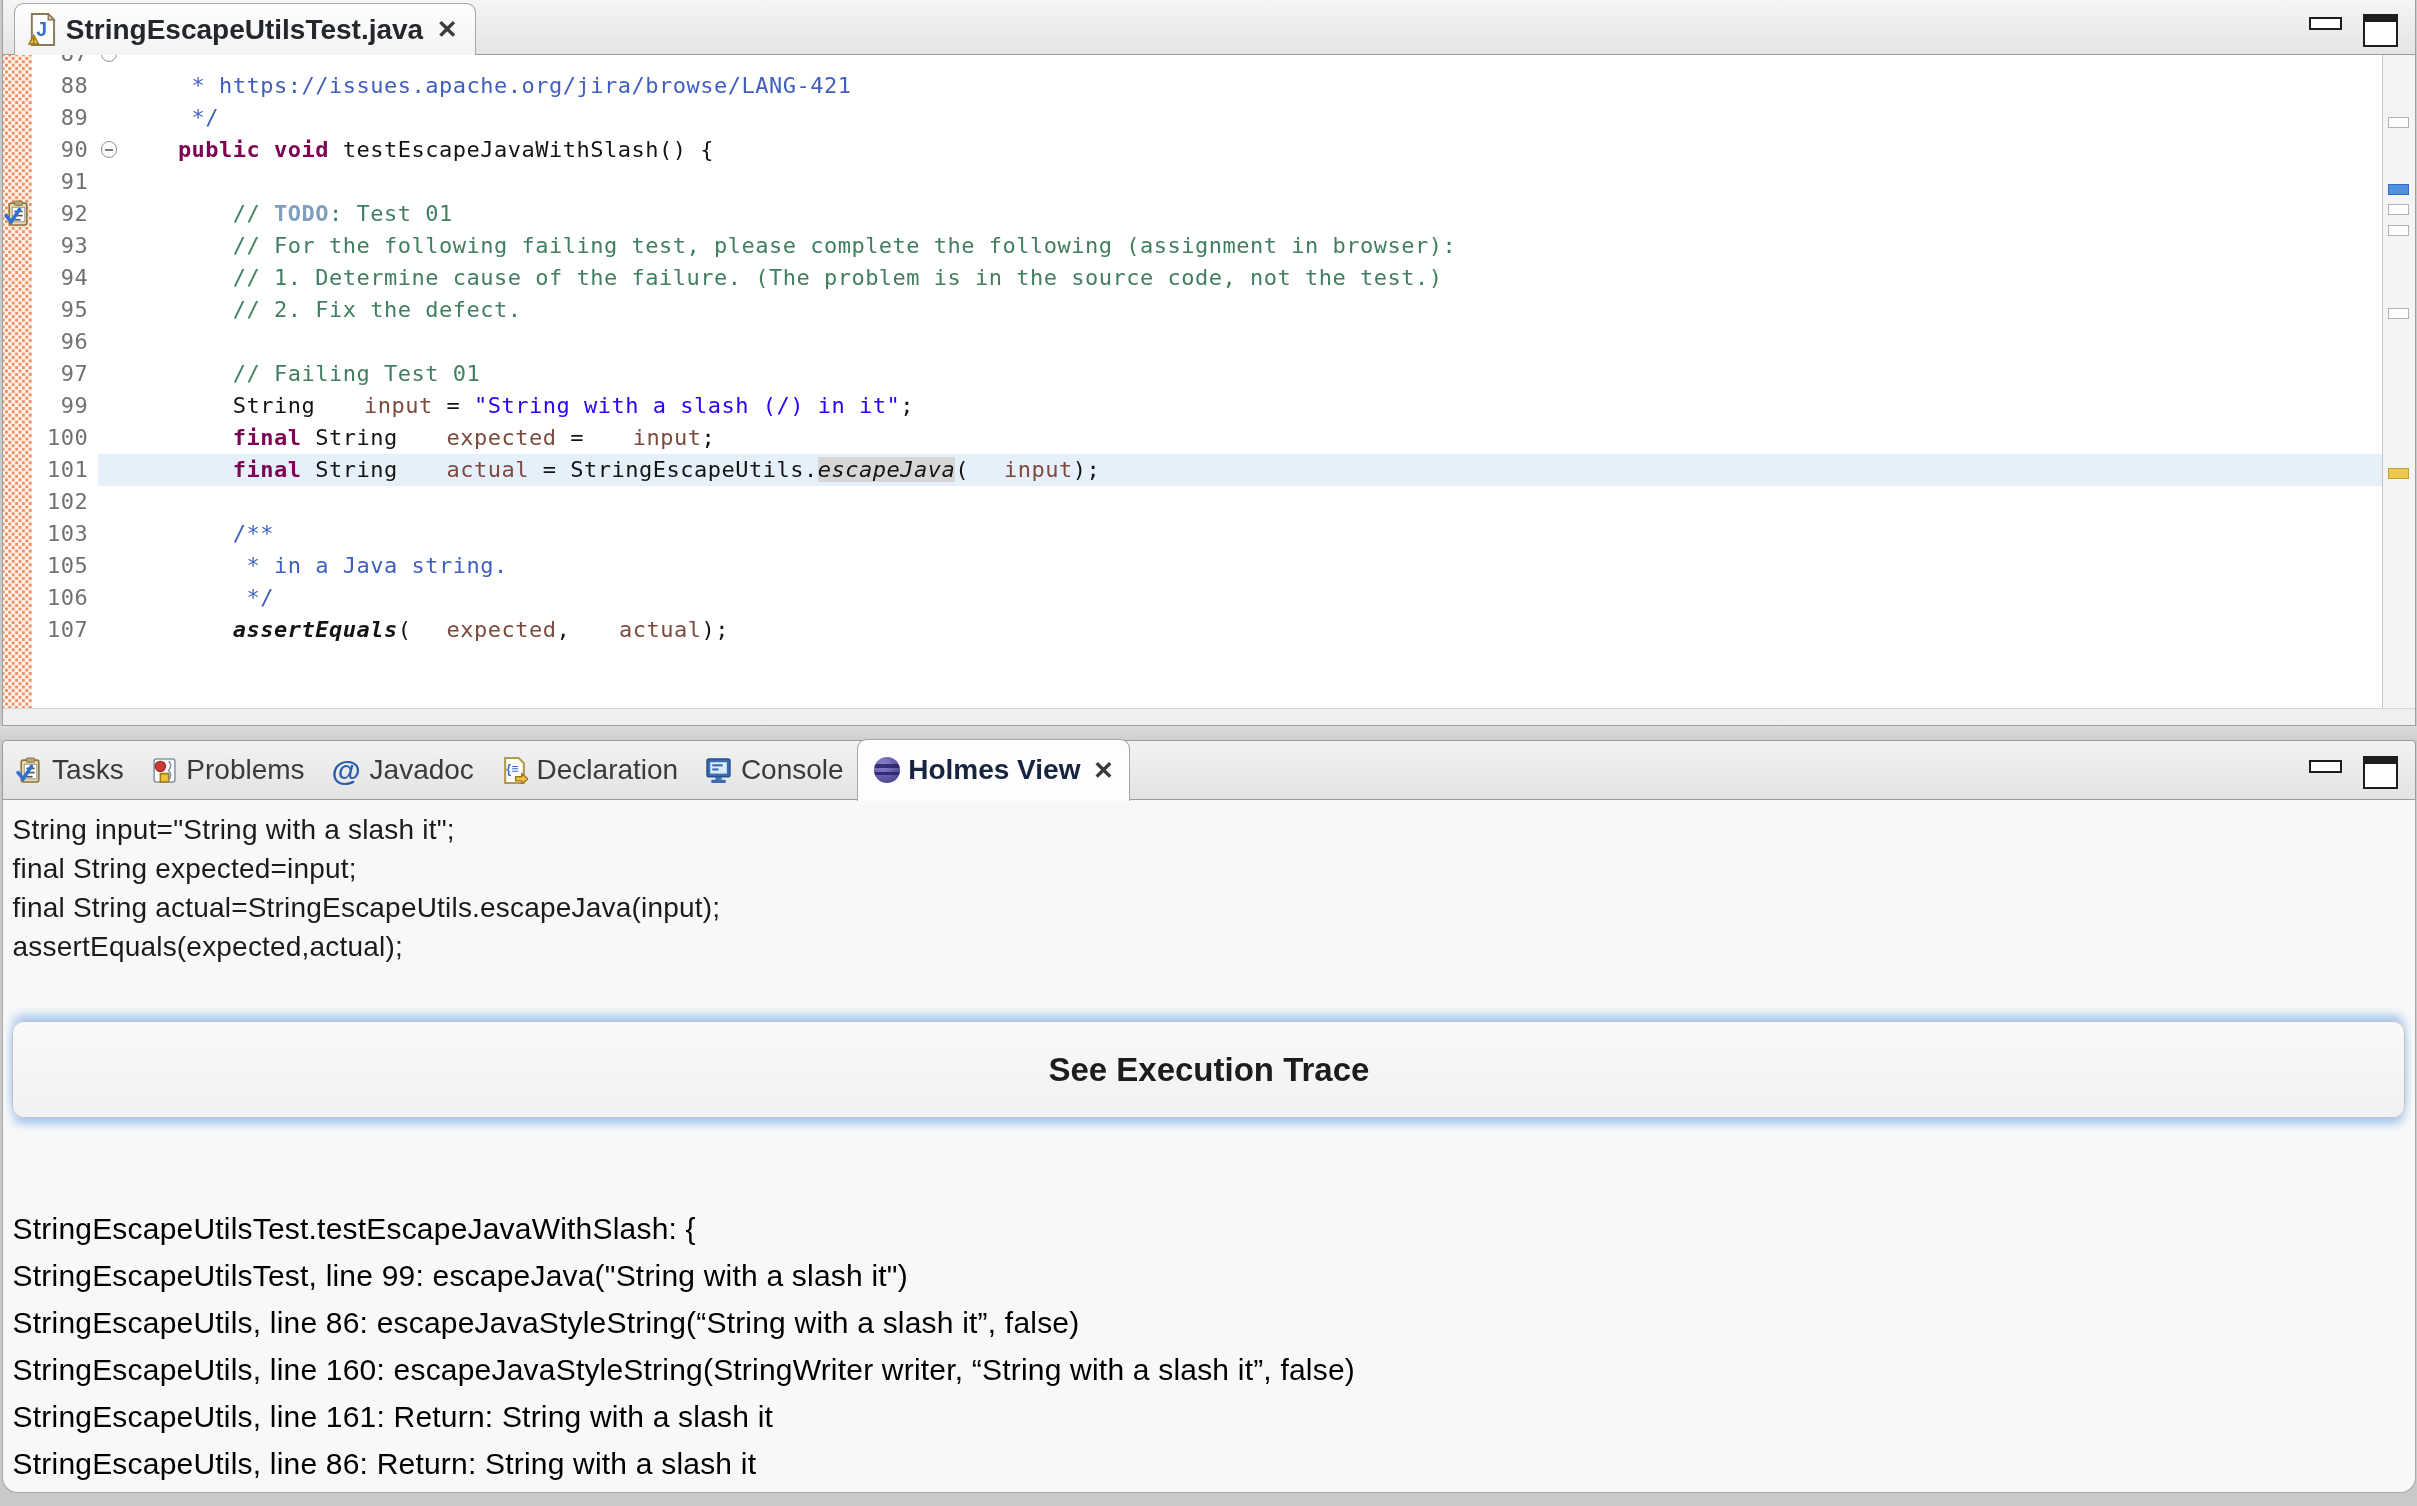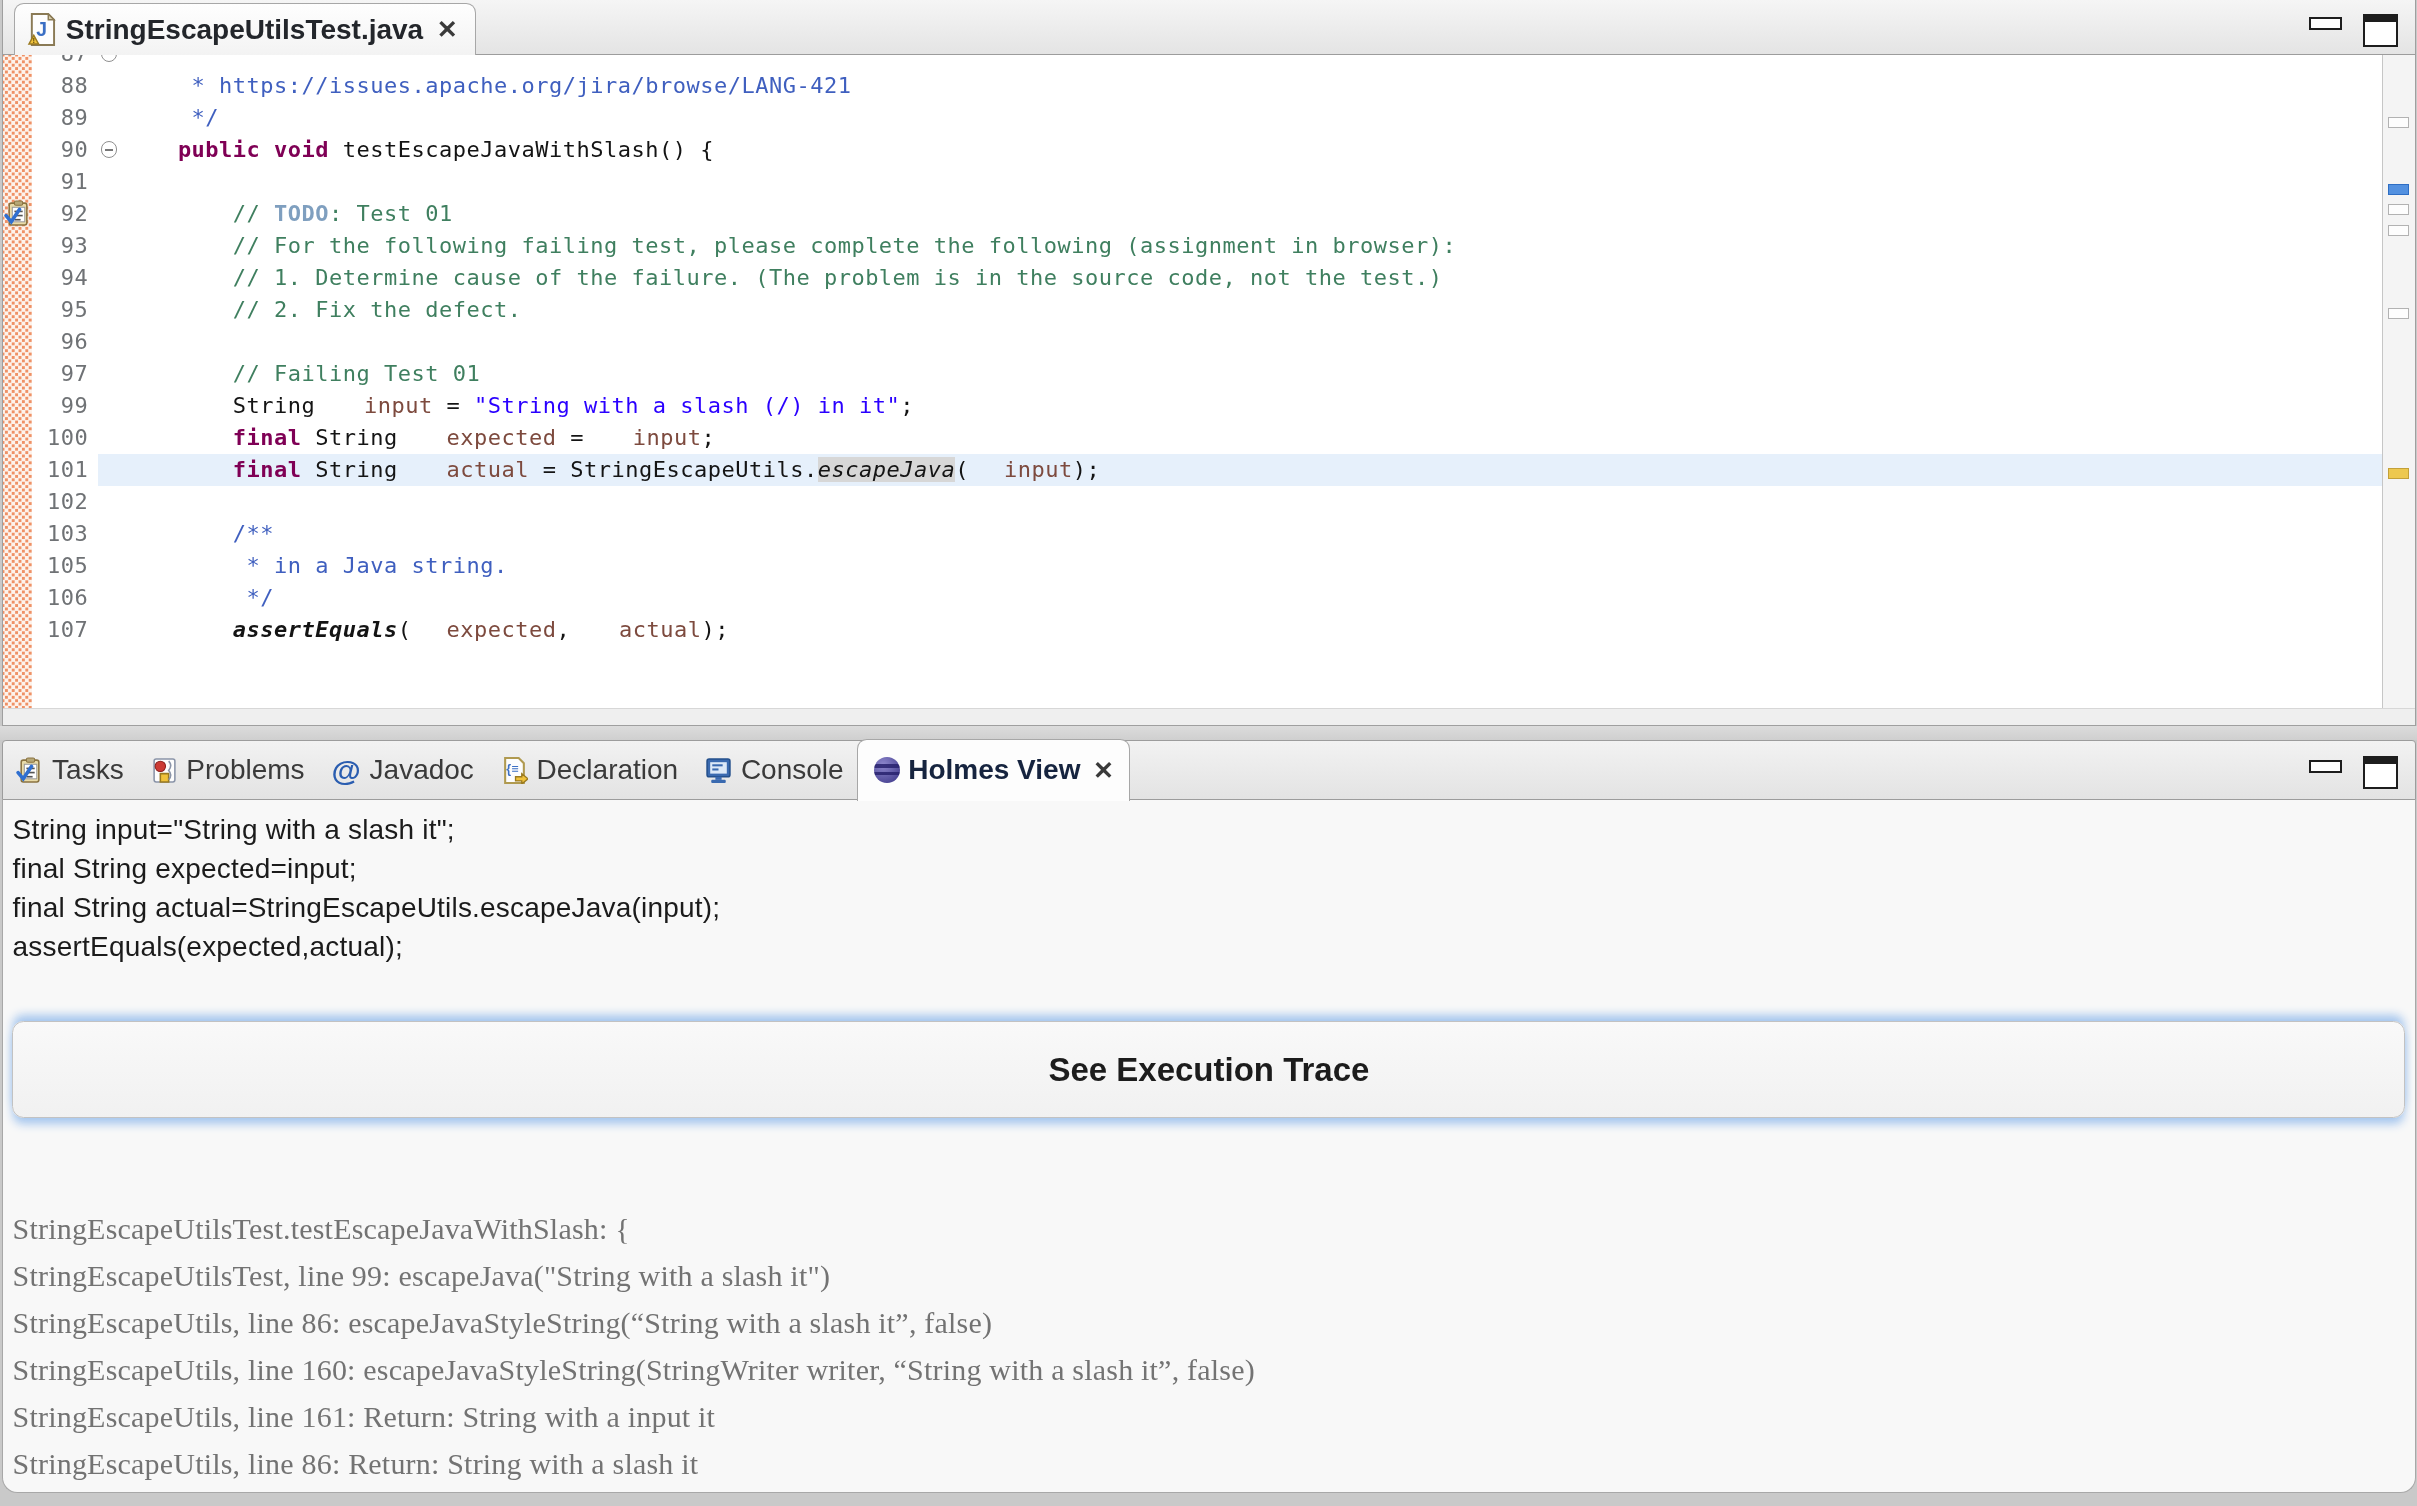--- a/index.html
+++ b/index.html
@@ -132,21 +132,21 @@
   .trace-btn{
     display:block;width:2393px;margin:0 auto;height:97px;
     background:linear-gradient(#f9f9f9,#f1f1f1);
     border:1px solid #c2c2c2;border-radius:11.6px;
     font-family:"Liberation Sans", sans-serif;
     font-size:33px;font-weight:bold;color:#1c1c1c;
     box-shadow:0 -7.7px 9.7px -1.9px #a5c6ee, 0 7.7px 9.7px -1.9px #a5c6ee;
     cursor:pointer;
   }
   .trace{padding:81px 9.7px 0 9.7px;}
-  .trace-line{font-size:30px;line-height:47px;color:#737373;letter-spacing:0.2px;white-space:pre;font-family:Liberation Serif, serif;}
+  .trace-line{font-size:30px;line-height:47px;color:#000000;letter-spacing:0.2px;white-space:pre;}
 </style>
 </head>
 <body>
 
 <div class="editor-pane">
   <div class="etabbar">
     <div class="etab">
       <span style="display:flex;">
         <svg width="29" height="33" viewBox="0 0 30 34">
           <path d="M5 1 h17 l6 6 v26 h-23 z" fill="#fdfdfd" stroke="#8a7a55" stroke-width="2"></path>
@@ -372,18 +372,18 @@
 
     <div class="trace-btn-wrap">
       <button class="trace-btn">See Execution Trace</button>
     </div>
 
     <div class="trace">
         <div class="trace-line">StringEscapeUtilsTest.testEscapeJavaWithSlash: {</div>
         <div class="trace-line">StringEscapeUtilsTest, line 99: escapeJava("String with a slash it")</div>
         <div class="trace-line">StringEscapeUtils, line 86: escapeJavaStyleString(“String with a slash it”, false)</div>
         <div class="trace-line">StringEscapeUtils, line 160: escapeJavaStyleString(StringWriter writer, “String with a slash it”, false)</div>
-        <div class="trace-line">StringEscapeUtils, line 161: Return: String with a input it</div>
+        <div class="trace-line">StringEscapeUtils, line 161: Return: String with a slash it</div>
         <div class="trace-line">StringEscapeUtils, line 86: Return: String with a slash it</div>
       </div>
   </div>
 </div>
 
 
 </body></html>

